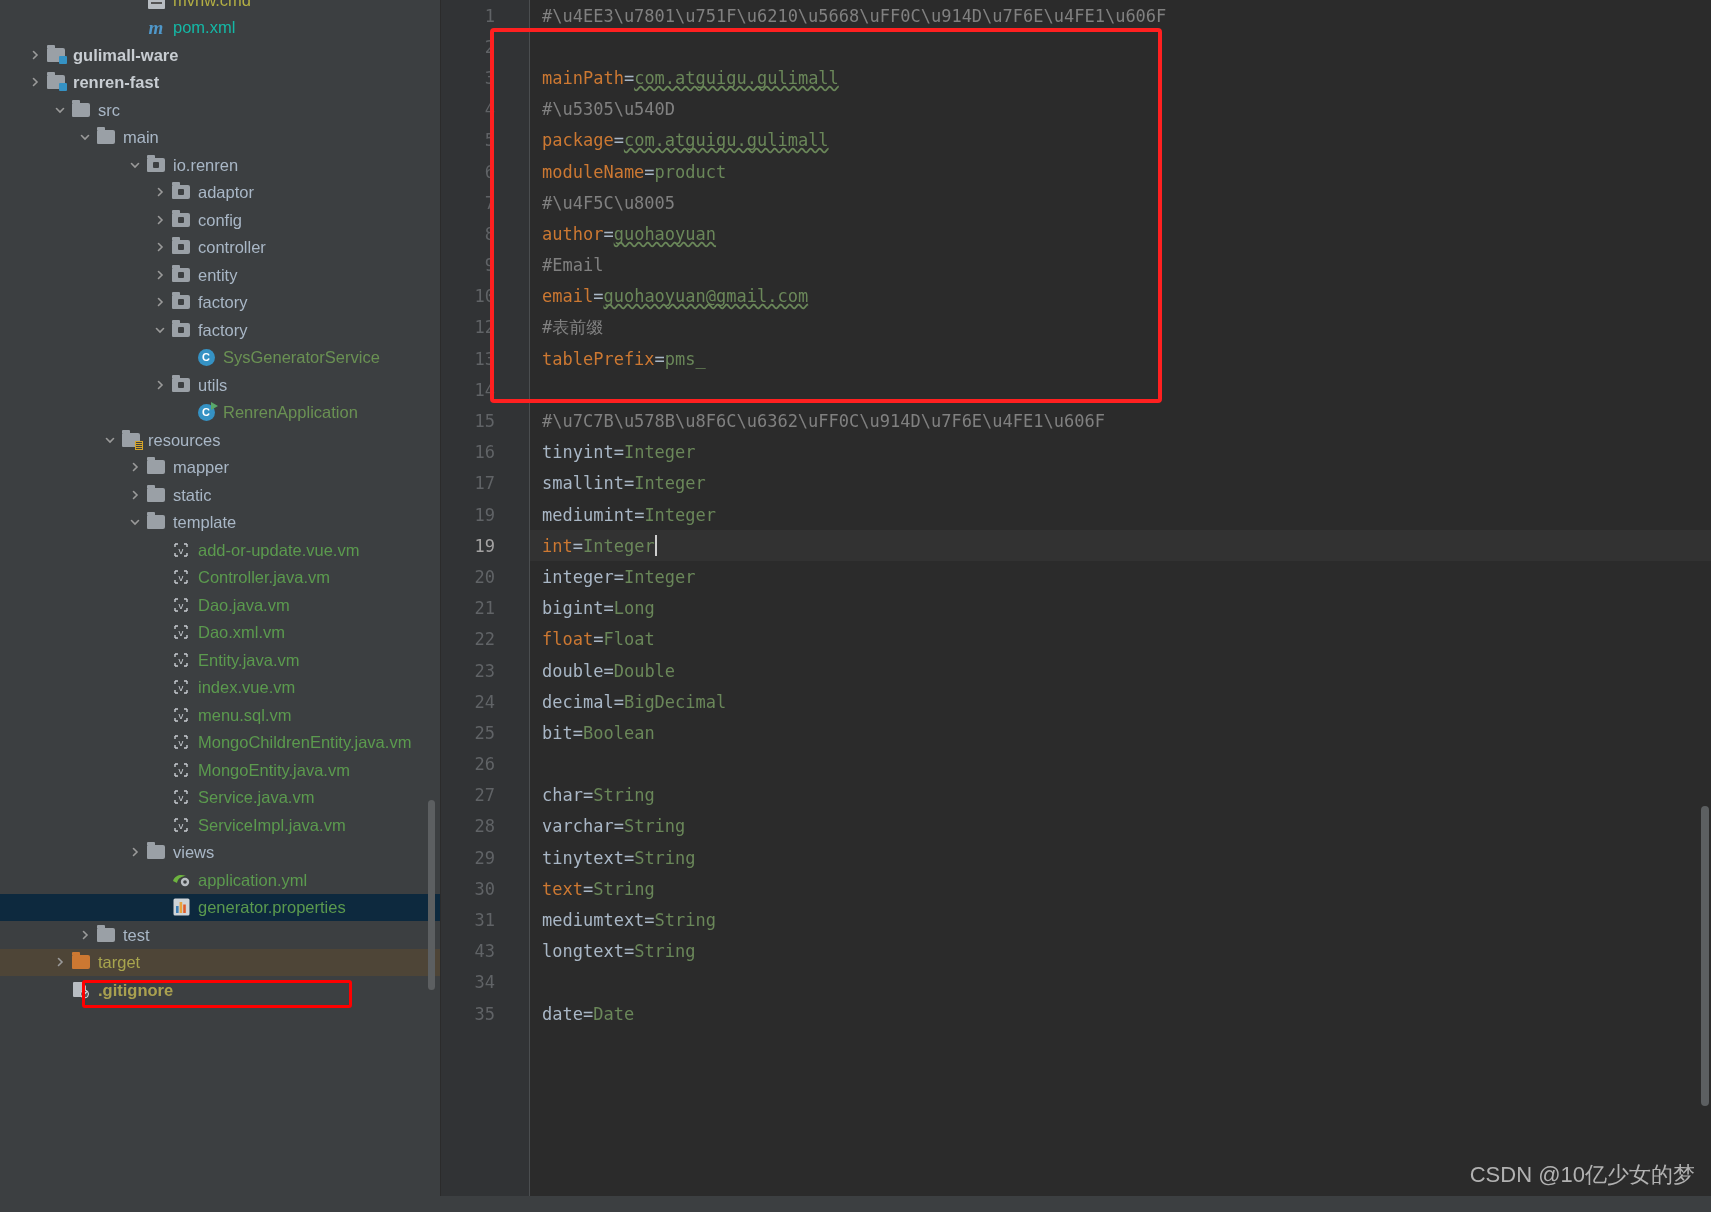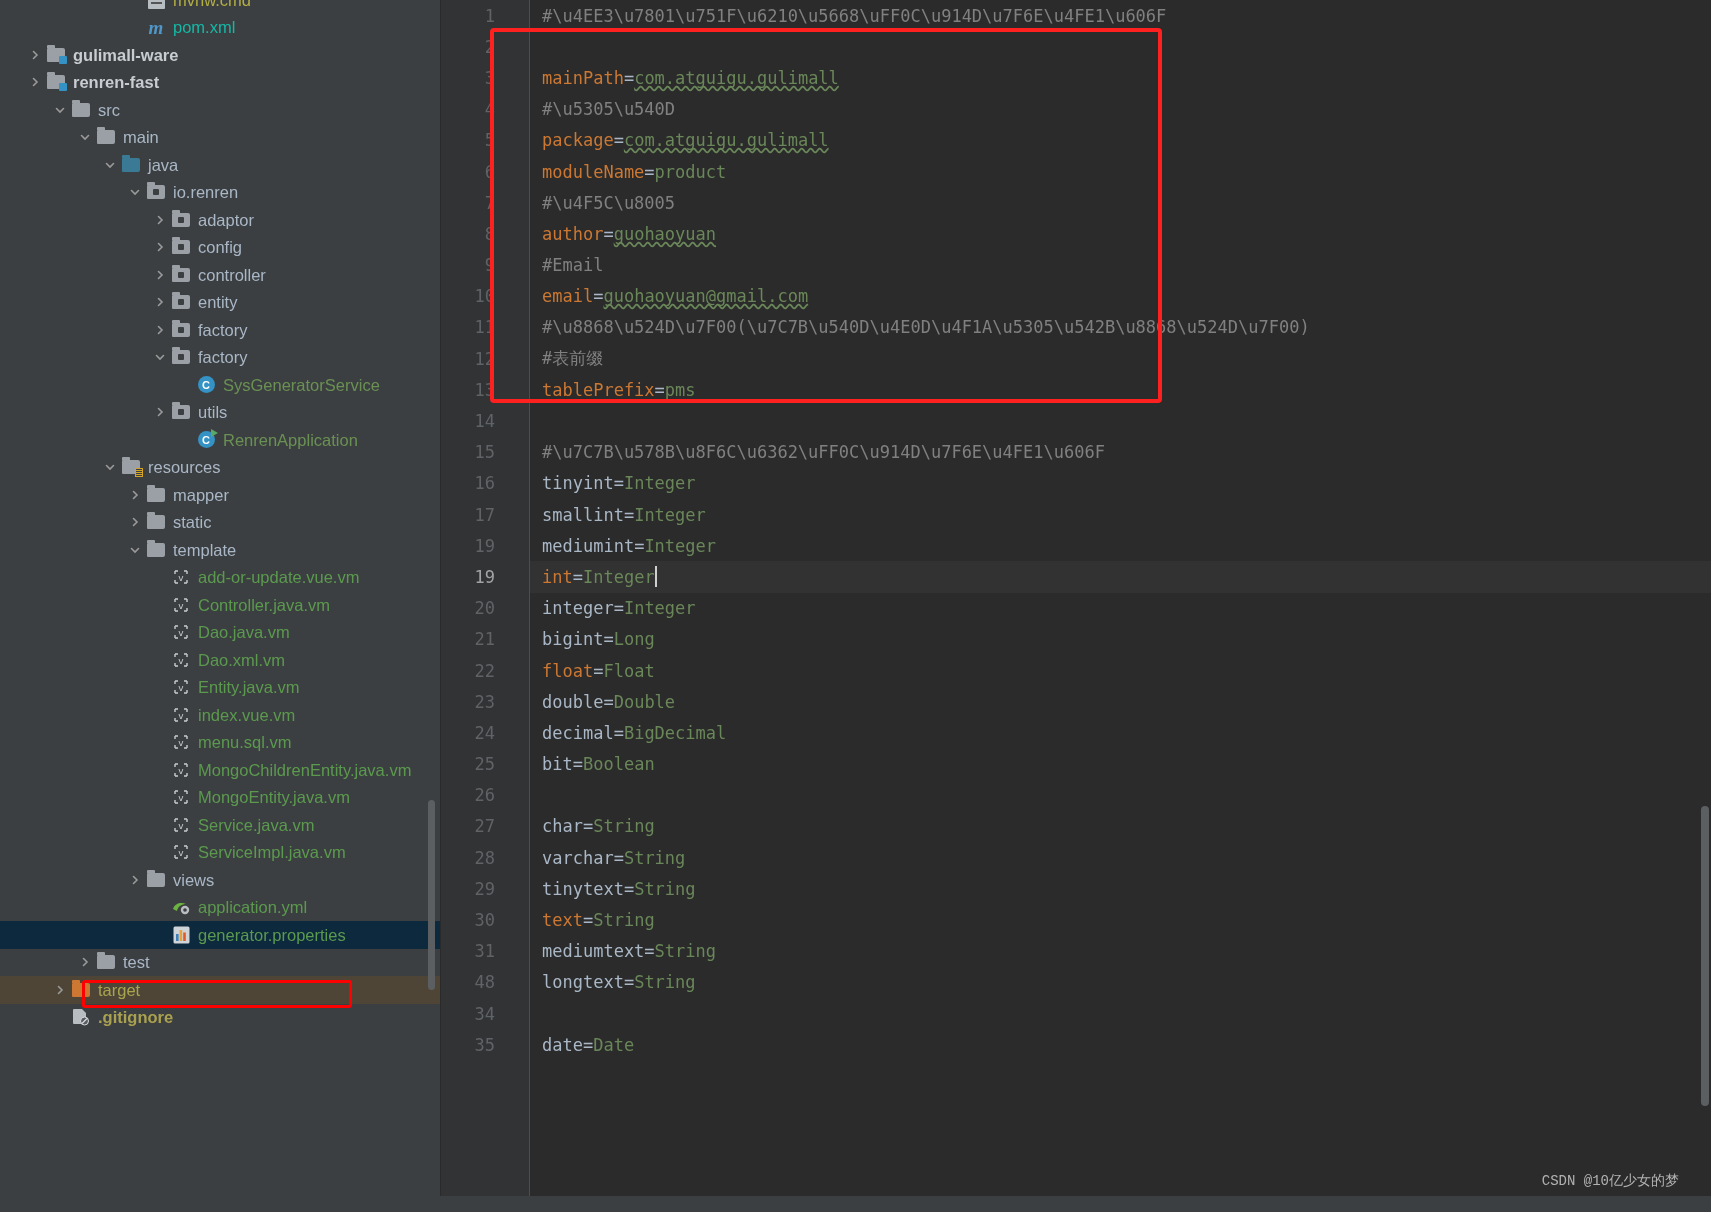--- a/index.html
+++ b/index.html
@@ -127,23 +127,23 @@
   }
 
   
   #code-highlight {
     position:absolute; left:49px; top:28px; width:672px; height:375px;
     border:4px solid #ff2020; border-radius:4px; pointer-events:none; z-index:5;
   }
 
   
   #watermark {
-    position:absolute; right:32px; bottom:22px;
-    color:#c9c9c9; font-size:14px; opacity:.85;
-    font-family:Liberation Mono, monospace;
+    position:absolute; right:16px; bottom:22px;
+    color:#c9c9c9; font-size:22px; opacity:.85;
+    font-family:Liberation Sans, sans-serif;
   }
   #bottom-bar {
     position:absolute; left:0; bottom:0; width:1711px; height:16px; background:#3c3f41;
   }
 </style>
 </head>
 <body>
 
 <div id="app">
 
@@ -211,32 +211,20 @@
           <span style="display: inline-block; width: 75px; min-width: 75px;"></span>
           <span class="arrow">
             <svg width="12" height="12" viewBox="0 0 12 12">
               <path d="M2.5 4.5 L6 8 L9.5 4.5" stroke="#9a9a9a" stroke-width="1.6" fill="none" stroke-linecap="round"></path>
             </svg>
           </span>
           <span class="ico">
             <span class="fldr"></span>
           </span>
           <span class="lbl c-gray">main</span>
-        </div>
-        <div class="tree-row">
-          <span style="display: inline-block; width: 100px; min-width: 100px;"></span>
-          <span class="arrow">
-            <svg width="12" height="12" viewBox="0 0 12 12">
-              <path d="M2.5 4.5 L6 8 L9.5 4.5" stroke="#9a9a9a" stroke-width="1.6" fill="none" stroke-linecap="round"></path>
-            </svg>
-          </span>
-          <span class="ico">
-            <span class="fldr teal"></span>
-          </span>
-          <span class="lbl c-gray">java</span>
         </div>
         <div class="tree-row">
           <span style="display: inline-block; width: 125px; min-width: 125px;"></span>
           <span class="arrow">
             <svg width="12" height="12" viewBox="0 0 12 12">
               <path d="M2.5 4.5 L6 8 L9.5 4.5" stroke="#9a9a9a" stroke-width="1.6" fill="none" stroke-linecap="round"></path>
             </svg>
           </span>
           <span class="ico">
             <span class="fldr">
@@ -662,25 +650,20 @@
           <span class="ln-num">9</span>
           <span class="ln-pad"></span>
           <span class="ln-text"><span class="k-cmt">#Email</span></span>
         </div>
         <div class="code-line">
           <span class="ln-num">10</span>
           <span class="ln-pad"></span>
           <span class="ln-text"><span class="k-key">email</span><span class="k-eq">=</span><span class="k-val squig">guohaoyuan@gmail.com</span></span>
         </div>
         <div class="code-line">
-          <span class="ln-num">11</span>
-          <span class="ln-pad"></span>
-          <span class="ln-text"><span class="k-cmt">#\u8868\u524D\u7F00(\u7C7B\u540D\u4E0D\u4F1A\u5305\u542B\u8868\u524D\u7F00)</span></span>
-        </div>
-        <div class="code-line">
           <span class="ln-num">12</span>
           <span class="ln-pad"></span>
           <span class="ln-text"><span class="k-cmt">#表前缀</span></span>
         </div>
         <div class="code-line">
           <span class="ln-num">13</span>
           <span class="ln-pad"></span>
           <span class="ln-text"><span class="k-key">tablePrefix</span><span class="k-eq">=</span><span class="k-val">pms_</span></span>
         </div>
         <div class="code-line">
@@ -767,21 +750,21 @@
           <span class="ln-num">30</span>
           <span class="ln-pad"></span>
           <span class="ln-text"><span class="k-key">text</span><span class="k-eq">=</span><span class="k-val">String</span></span>
         </div>
         <div class="code-line">
           <span class="ln-num">31</span>
           <span class="ln-pad"></span>
           <span class="ln-text"><span class="k-plain">mediumtext</span><span class="k-eq">=</span><span class="k-val">String</span></span>
         </div>
         <div class="code-line">
-          <span class="ln-num">48</span>
+          <span class="ln-num">43</span>
           <span class="ln-pad"></span>
           <span class="ln-text"><span class="k-plain">longtext</span><span class="k-eq">=</span><span class="k-val">String</span></span>
         </div>
         <div class="code-line">
           <span class="ln-num">34</span>
           <span class="ln-pad"></span>
           <span class="ln-text"></span>
         </div>
         <div class="code-line">
           <span class="ln-num">35</span>

